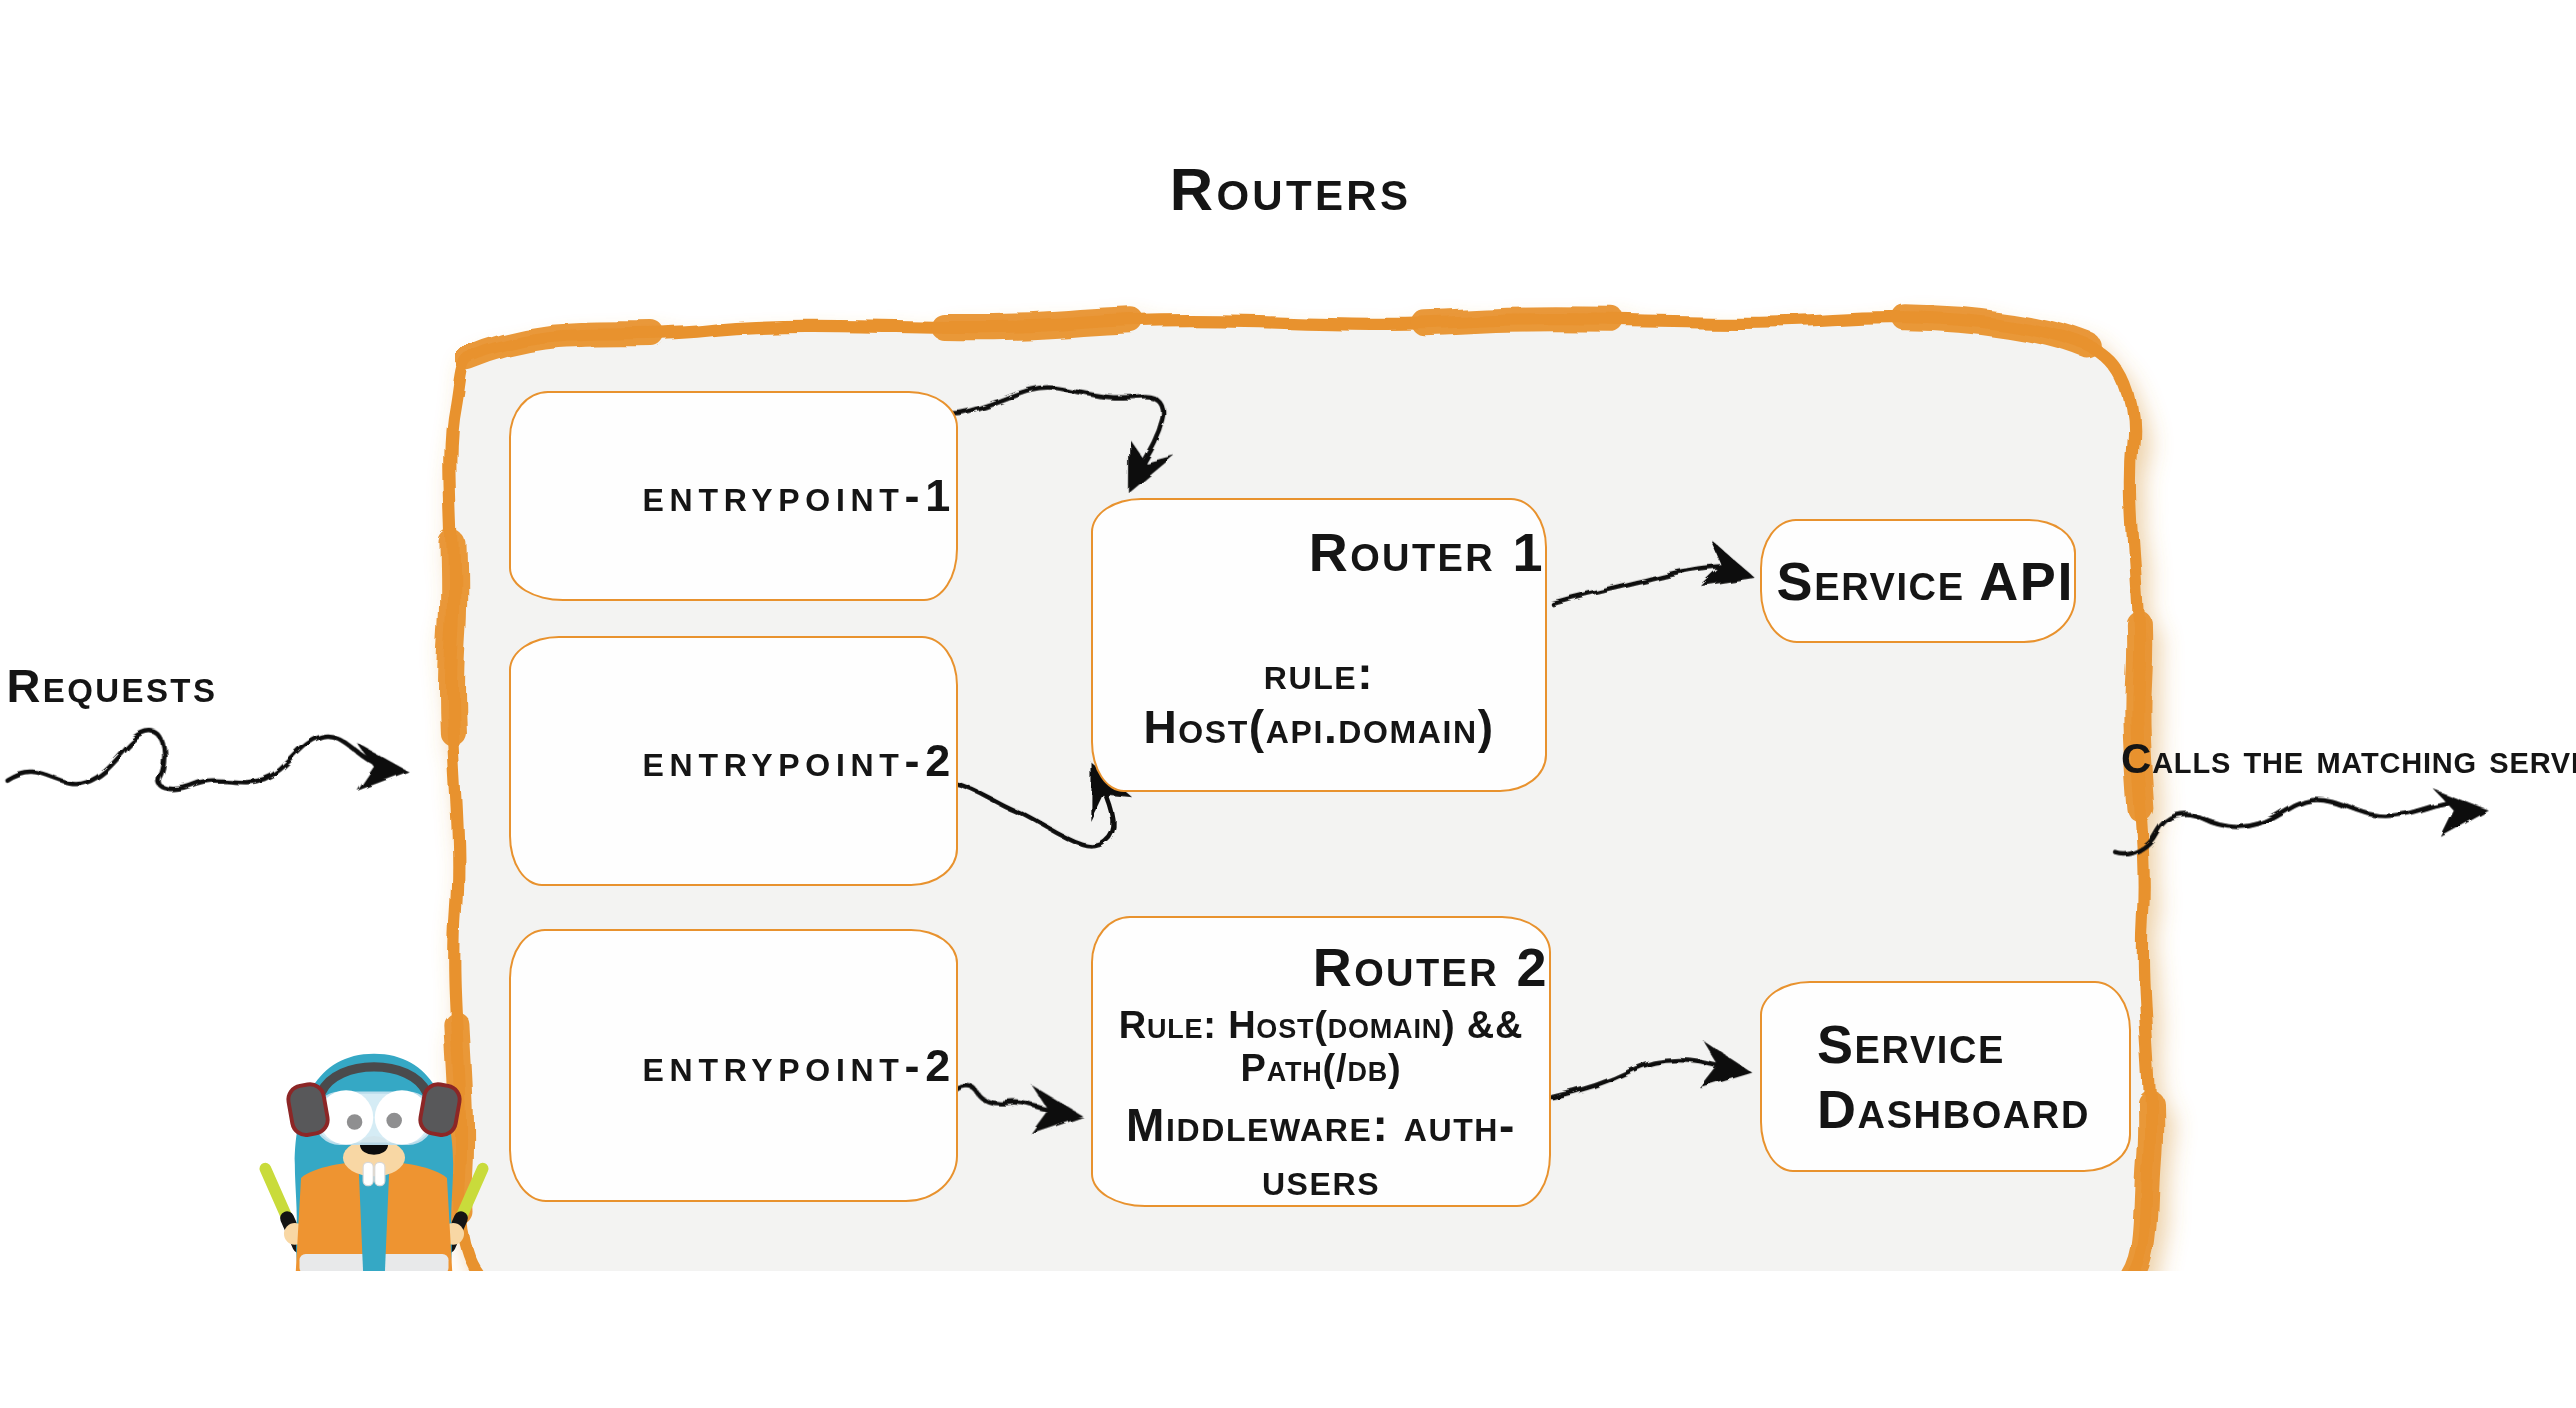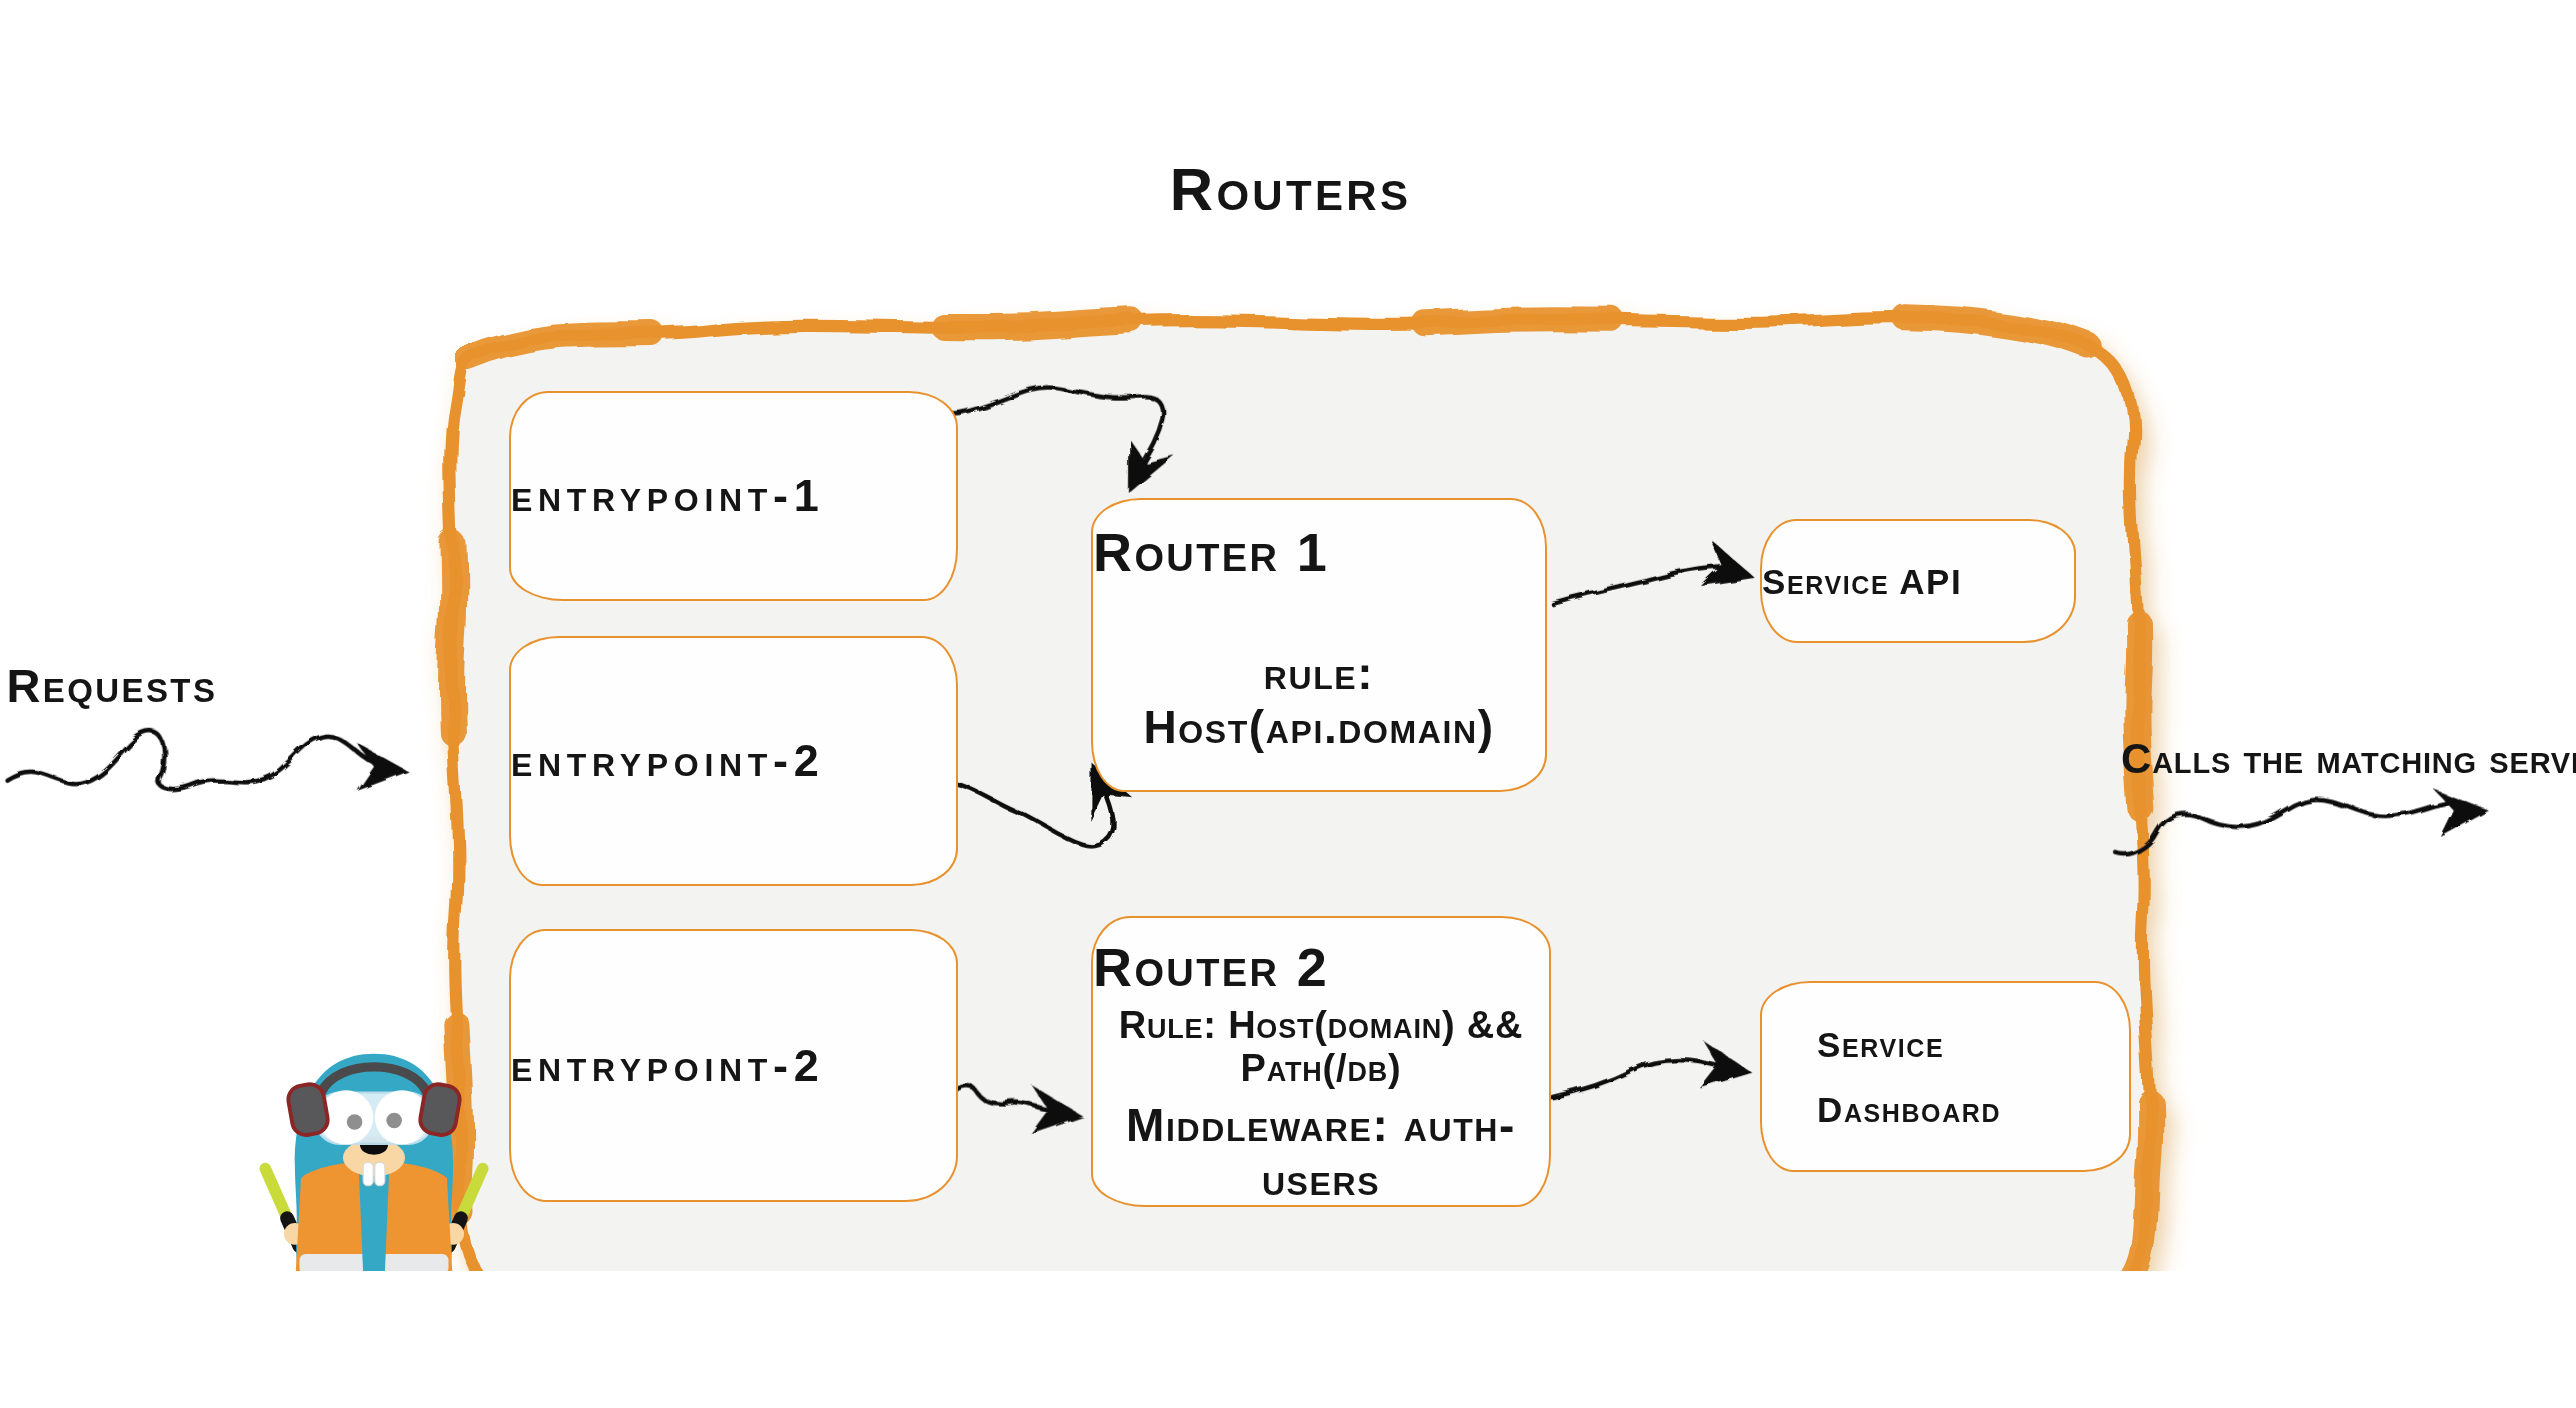--- a/index.html
+++ b/index.html
@@ -4,38 +4,38 @@
 <style>
   html,body{margin:0;padding:0;background:#ffffff;}
   #stage{position:relative;width:2576px;height:1271px;background:#ffffff;overflow:hidden;
          font-family:"Liberation Sans",sans-serif;color:#151515;}
   .sc{font-variant:small-caps;font-weight:700;}
   .abs{position:absolute;}
   
   #title{left:965px;top:155px;width:651px;text-align:center;font-size:60px;letter-spacing:3.3px;}
   
   .node{position:absolute;background:#fefefe;border:2.8px solid #E8922E;
-        display:flex;flex-direction:column;align-items:flex-start;justify-content:center;
+        display:flex;flex-direction:column;align-items:flex-end;justify-content:center;
         text-align:center;}
   .r1{border-radius:39px 49px 34px 54px / 46px 36px 52px 33px;}
   .r2{border-radius:50px 36px 47px 33px / 34px 49px 37px 50px;}
   .r3{border-radius:36px 47px 52px 37px / 49px 34px 46px 52px;}
   #ep1{left:509px;top:391px;width:445px;height:206px;}
   #ep2{left:509px;top:636px;width:445px;height:246px;}
   #ep3{left:509px;top:929px;width:445px;height:269px;}
   .ep-label{font-size:45px;letter-spacing:5.7px;}
   #router1{left:1091px;top:498px;width:452px;height:269px;justify-content:flex-start;padding-top:21px;}
   #router2{left:1091px;top:916px;width:456px;height:269px;justify-content:flex-start;padding-top:18px;}
   .router-title{font-size:54px;letter-spacing:2.4px;}
   #router1 .router-rule{font-size:46px;margin-top:63px;letter-spacing:1.6px;}
   #router2 .router-rule{font-size:38px;margin-top:6px;letter-spacing:0.8px;}
   #router2 .router-mw{font-size:46px;margin-top:8.1px;letter-spacing:1.6px;}
   #serviceApi{left:1760px;top:519px;width:312px;height:120px;}
   #serviceDash{left:1760px;top:981px;width:312px;height:187px;align-items:flex-start;padding-left:55px;}
-  .svc-line{font-size:35px;letter-spacing:1.6px;line-height:65px;text-align:left;}
+  .svc-line{font-size:54px;letter-spacing:1.6px;line-height:65px;text-align:left;}
   
   #requests{left:6.5px;top:658px;font-size:47px;letter-spacing:2.4px;}
   #calls{left:2121px;top:735px;font-size:42px;letter-spacing:0.8px;white-space:nowrap;}
   
   #wordmark{left:240px;top:1317px;width:269px;text-align:center;font-family:"DejaVu Sans",sans-serif;
             font-size:96px;font-weight:600;letter-spacing:-2.4px;color:#3F3E40;}
   #wordmark .ae{color:#36A9C7;font-weight:600;}
   svg{position:absolute;left:0;top:0;}
   .frame-fill{fill:#F3F3F2;}
   .arrow{stroke:#111111;stroke-width:5.5;fill:none;stroke-linecap:round;}

